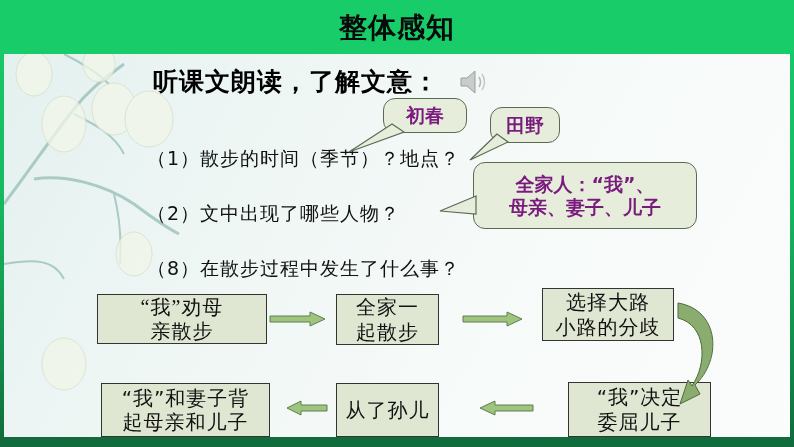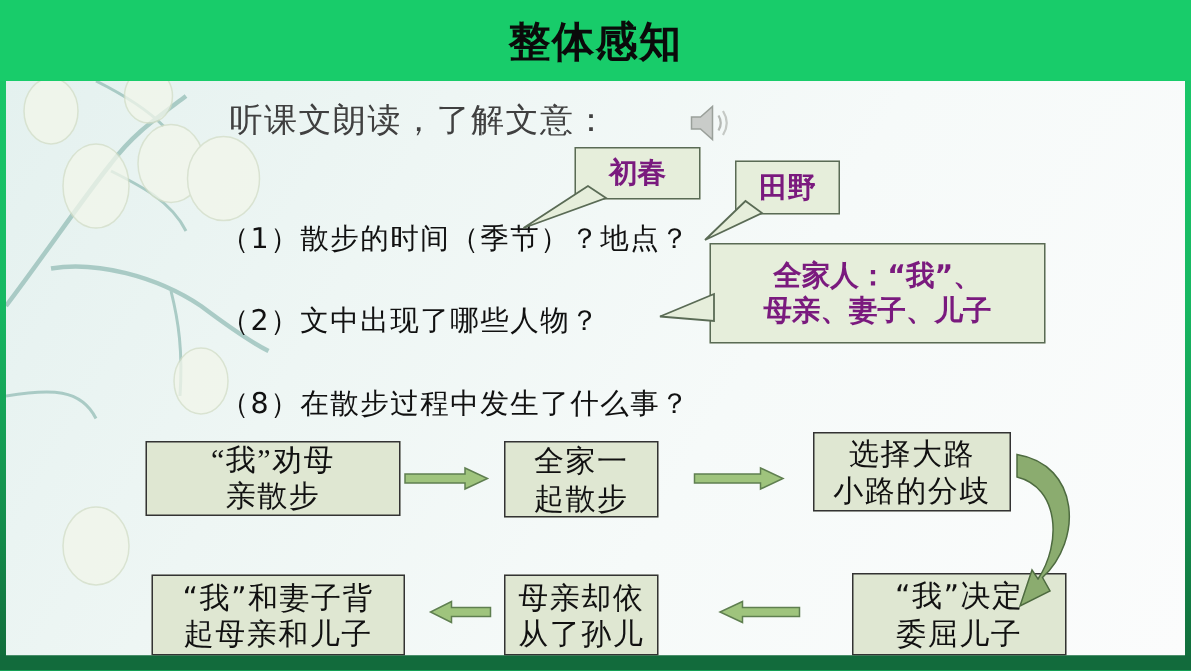--- a/index.html
+++ b/index.html
@@ -7,24 +7,24 @@
   body { position:relative; font-family:"DejaVu Sans","Liberation Sans",sans-serif; background:#18c96a; }
   .frame { position:absolute; left:0; top:0; width:794px; height:447px;
     background: linear-gradient(180deg,#1bcc6b 0%,#17b862 45%,#138a4a 80%,#116a3a 100%); }
   .title-bar { position:absolute; left:0; top:0; width:794px; height:54px;
     background:#18cc6a; display:flex; align-items:center; justify-content:center; }
   .title { font-size:28px; font-weight:bold; color:#0a0a0a; letter-spacing:1px; margin-top:2px; }
   .content { position:absolute; left:4px; top:54px; width:786px; height:383px;
     background: linear-gradient(120deg,#e4f1ef 0%,#eef6f4 30%,#f6faf9 60%,#fbfcfc 100%); overflow:hidden; }
   .bottom-bar { position:absolute; left:0; top:437px; width:794px; height:10px; background:#126b3c; }
   .branch { position:absolute; left:0; top:0; }
-  .heading { position:absolute; left:153px; top:65px; font-size:22px; font-weight:normal; color:#404040; letter-spacing:1px; }
+  .heading { position:absolute; left:153px; top:65px; font-size:25px; font-weight:bold; color:#000000; letter-spacing:1px; }
   .speaker { position:absolute; left:457px; top:68px; width:34px; height:28px; }
   .question { position:absolute; font-size:19px; color:#111; letter-spacing:1px; }
-  .callout { position:absolute; background:#e6eedb; border:1.5px solid #5a6b55; border-radius:0;
+  .callout { position:absolute; background:#e6eedb; border:1.5px solid #5a6b55; border-radius:12px;
     color:#7a1a7e; font-weight:bold; display:flex; align-items:center; justify-content:center; text-align:center; line-height:1.2; z-index:2; }
   .tail { position:absolute; left:0; top:0; z-index:3; pointer-events:none; }
   .box { position:absolute; background:#dfe7d2; border:1px solid #333; color:#111;
     font-size:20px; display:flex; align-items:center; justify-content:center; text-align:center; line-height:1.22; letter-spacing:1px; }
   .arrows { position:absolute; left:0; top:0; z-index:1; }
 </style>
 </head>
 <body>
 
 <div class="frame"></div>
@@ -113,21 +113,20 @@
     </div>
 </div>
 <div class="box" style="left:568px;top:382px;width:143px;height:55px;">
   <div>
       <div>“我”决定</div>
       <div>委屈儿子</div>
     </div>
 </div>
 <div class="box" style="left:336px;top:383px;width:103px;height:54px;">
   <div>
-      <div>母亲却依</div>
       <div>从了孙儿</div>
     </div>
 </div>
 <div class="box" style="left:101px;top:383px;width:169px;height:54px;">
   <div>
       <div>“我”和妻子背</div>
       <div>起母亲和儿子</div>
     </div>
 </div>
 

